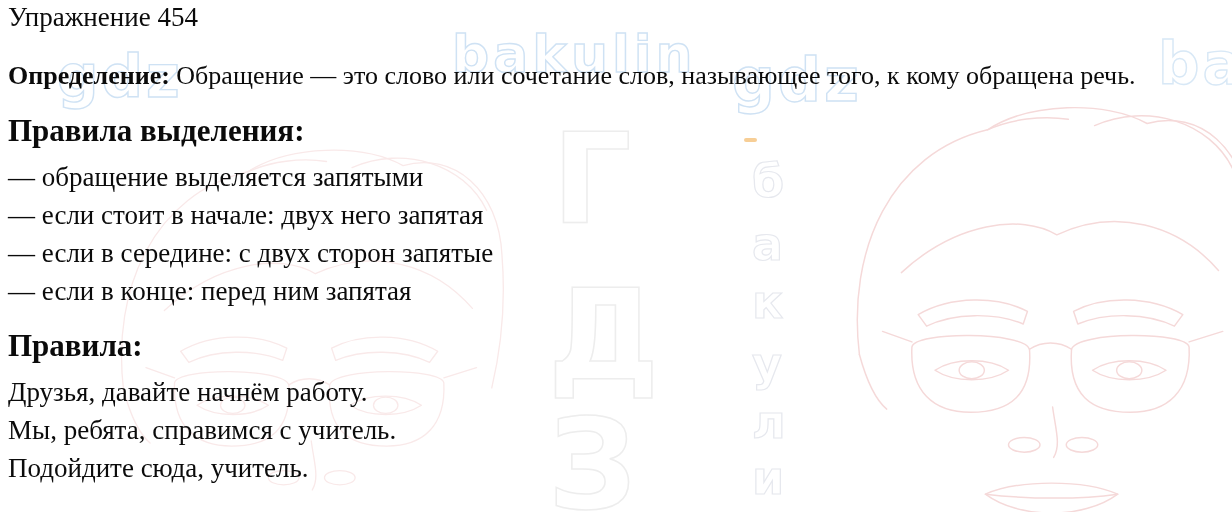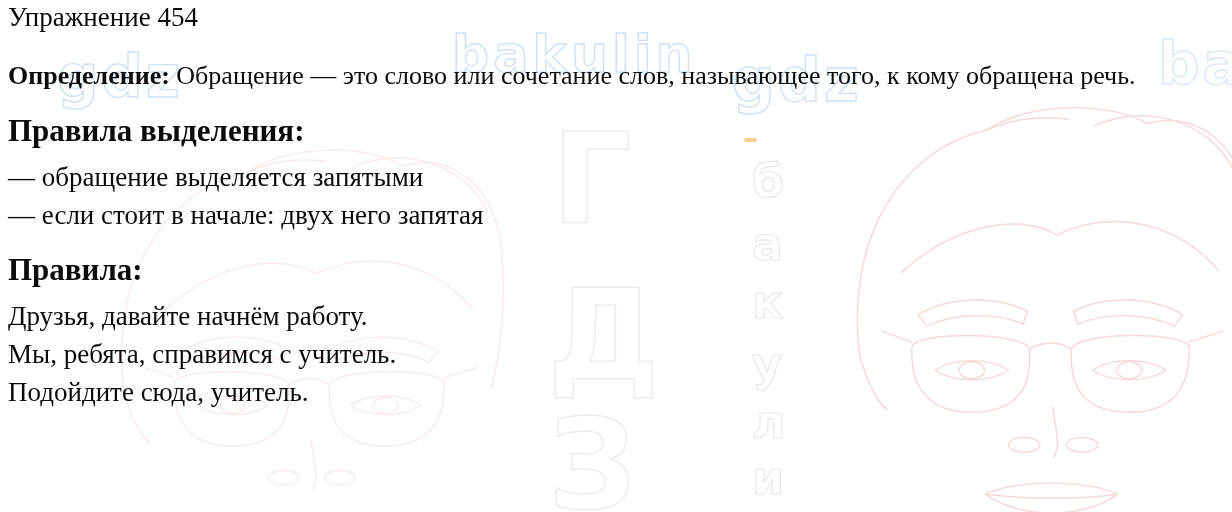--- a/index.html
+++ b/index.html
@@ -117,20 +117,22 @@
     <p class="def-para">
       <span class="def-label">Определение:</span>
       <span>Обращение — это слово или сочетание слов, называющее того, к кому обращена речь.</span>
     </p>
 
     <p class="section-heading">Правила выделения:</p>
 
     <div class="rules-block">
       <div class="rule-line">— обращение выделяется запятыми</div>
       <div class="rule-line">— если стоит в начале: двух него запятая</div>
+      <div class="rule-line">— если в середине: с двух сторон запятые</div>
+      <div class="rule-line">— если в конце: перед ним запятая</div>
     </div>
 
     <p class="section-heading">Правила:</p>
 
     <div class="examples-block">
       <div class="example-line">Друзья, давайте начнём работу.</div>
       <div class="example-line">Мы, ребята, справимся с учитель.</div>
       <div class="example-line">Подойдите сюда, учитель.</div>
     </div>
 

